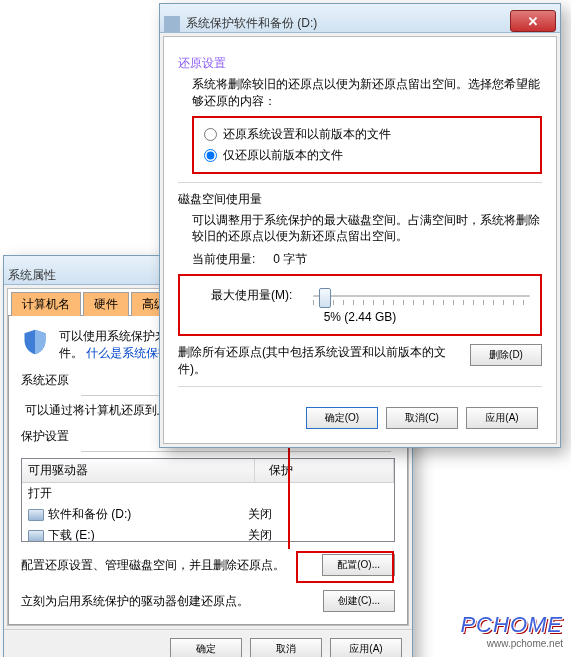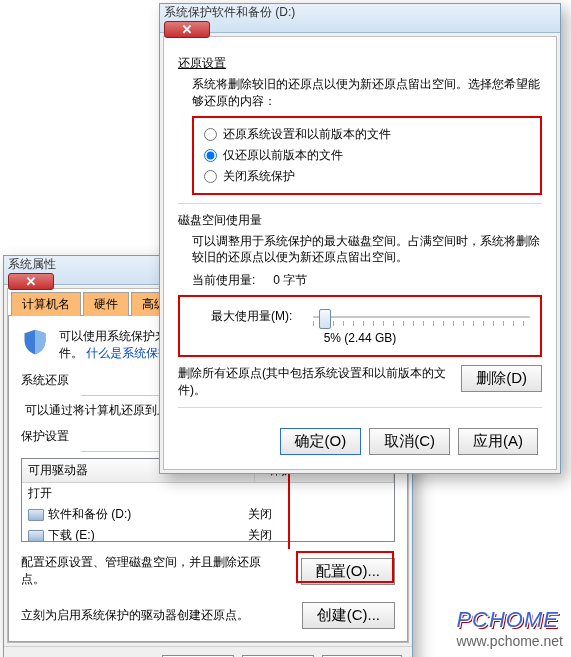--- a/index.html
+++ b/index.html
@@ -16,24 +16,23 @@
   .window {
     position: absolute;
     background: #f0f0f0;
     border: 1px solid #7a9fb8;
     box-shadow: 6px 6px 15px rgba(0,0,0,0.3);
   }
   .titlebar {
     height: 28px;
     background: linear-gradient(#e8f1fa, #d0e2f2);
     display: flex;
-    align-items: flex-start;
+    align-items: flex-end;
     padding: 0 4px;
     border-bottom: 1px solid #9fb9d0;
-    flex-direction: column;
   }
   .titlebar .icon-sq {
     width: 16px; height: 16px;
     background: #9cb7d1;
     margin-right: 6px;
     display:inline-block;
   }
   .titlebar .title {
     flex: 1;
     color: #333;
@@ -132,21 +131,21 @@
     width:14px; height:10px;
     background: linear-gradient(#dfe9f5,#9cb9d8);
     border:1px solid #7a94b0;
     border-radius:1px;
     display:inline-block;
   }
   .btn {
     border:1px solid #8a8a8a;
     background:linear-gradient(#fdfdfd,#e4e4e4);
     padding:3px 14px;
-    font-size:15px;
+    font-size:10px;
     font-family:inherit;
     cursor:pointer;
     min-width:72px;
   }
   .btn-row-bottom {
     display:flex;
     justify-content:flex-end;
     gap:8px;
     padding:8px 10px;
     background:#f0f0f0;
@@ -232,21 +231,21 @@
   .watermark {
     position:absolute;
     right:8px; bottom:8px;
     font-family: Impact, Arial Black, sans-serif;
     font-size:22px;
     font-style:italic;
     letter-spacing:1px;
     color:#3d5fd9;
     text-shadow: -1px -1px 0 #fff, 1px -1px 0 #fff, -1px 1px 0 #fff, 1px 1px 0 #fff, 2px 2px 0 #a00;
   }
-  .watermark .sub{ font-size:14px; display:block; color:#666; text-shadow:none; font-style:normal; letter-spacing:0; text-align:right; font-family:Arial;}
+  .watermark .sub{ font-size:10px; display:block; color:#666; text-shadow:none; font-style:normal; letter-spacing:0; text-align:right; font-family:Arial;}
   .usage-row{display:flex; gap:18px; margin:4px 0 6px 14px;}
 </style>
 </head>
 <body>
 
 <div id="win-back" class="window">
   <div class="titlebar">
     <span class="title">系统属性</span>
     <div class="close-btn">✕</div>
   </div>
@@ -318,35 +317,31 @@
   </div>
 </div>
 
 <div id="win-front" class="window">
   <div class="titlebar">
     <span class="icon-sq"></span>
     <span class="title">系统保护软件和备份 (D:)</span>
     <div class="close-btn">✕</div>
   </div>
   <div class="window-body">
-    <div class="sect-title" style="color:#000000;text-decoration:underline;">还原设置</div>
+    <div class="sect-title" style="color:#8b5cf6;">还原设置</div>
     <div class="sect-text">系统将删除较旧的还原点以便为新还原点留出空间。选择您希望能够还原的内容：</div>
     <div class="radio-box">
       <label class="radio-row">
           <input type="radio" name="rp" style="">
           <span>还原系统设置和以前版本的文件</span>
         </label>
       <label class="radio-row">
           <input type="radio" name="rp" checked="" style="">
           <span>仅还原以前版本的文件</span>
         </label>
-      <label class="radio-row">
-          <input type="radio" name="rp" style="">
-          <span>关闭系统保护</span>
-        </label>
     </div>
 
     <hr class="sep">
 
     <div class="sect-title" style="color:#000;">磁盘空间使用量</div>
     <div class="sect-text">可以调整用于系统保护的最大磁盘空间。占满空间时，系统将删除较旧的还原点以便为新还原点留出空间。</div>
 
     <div class="usage-row">
       <span>当前使用量:</span>
       <span>0 字节</span>

